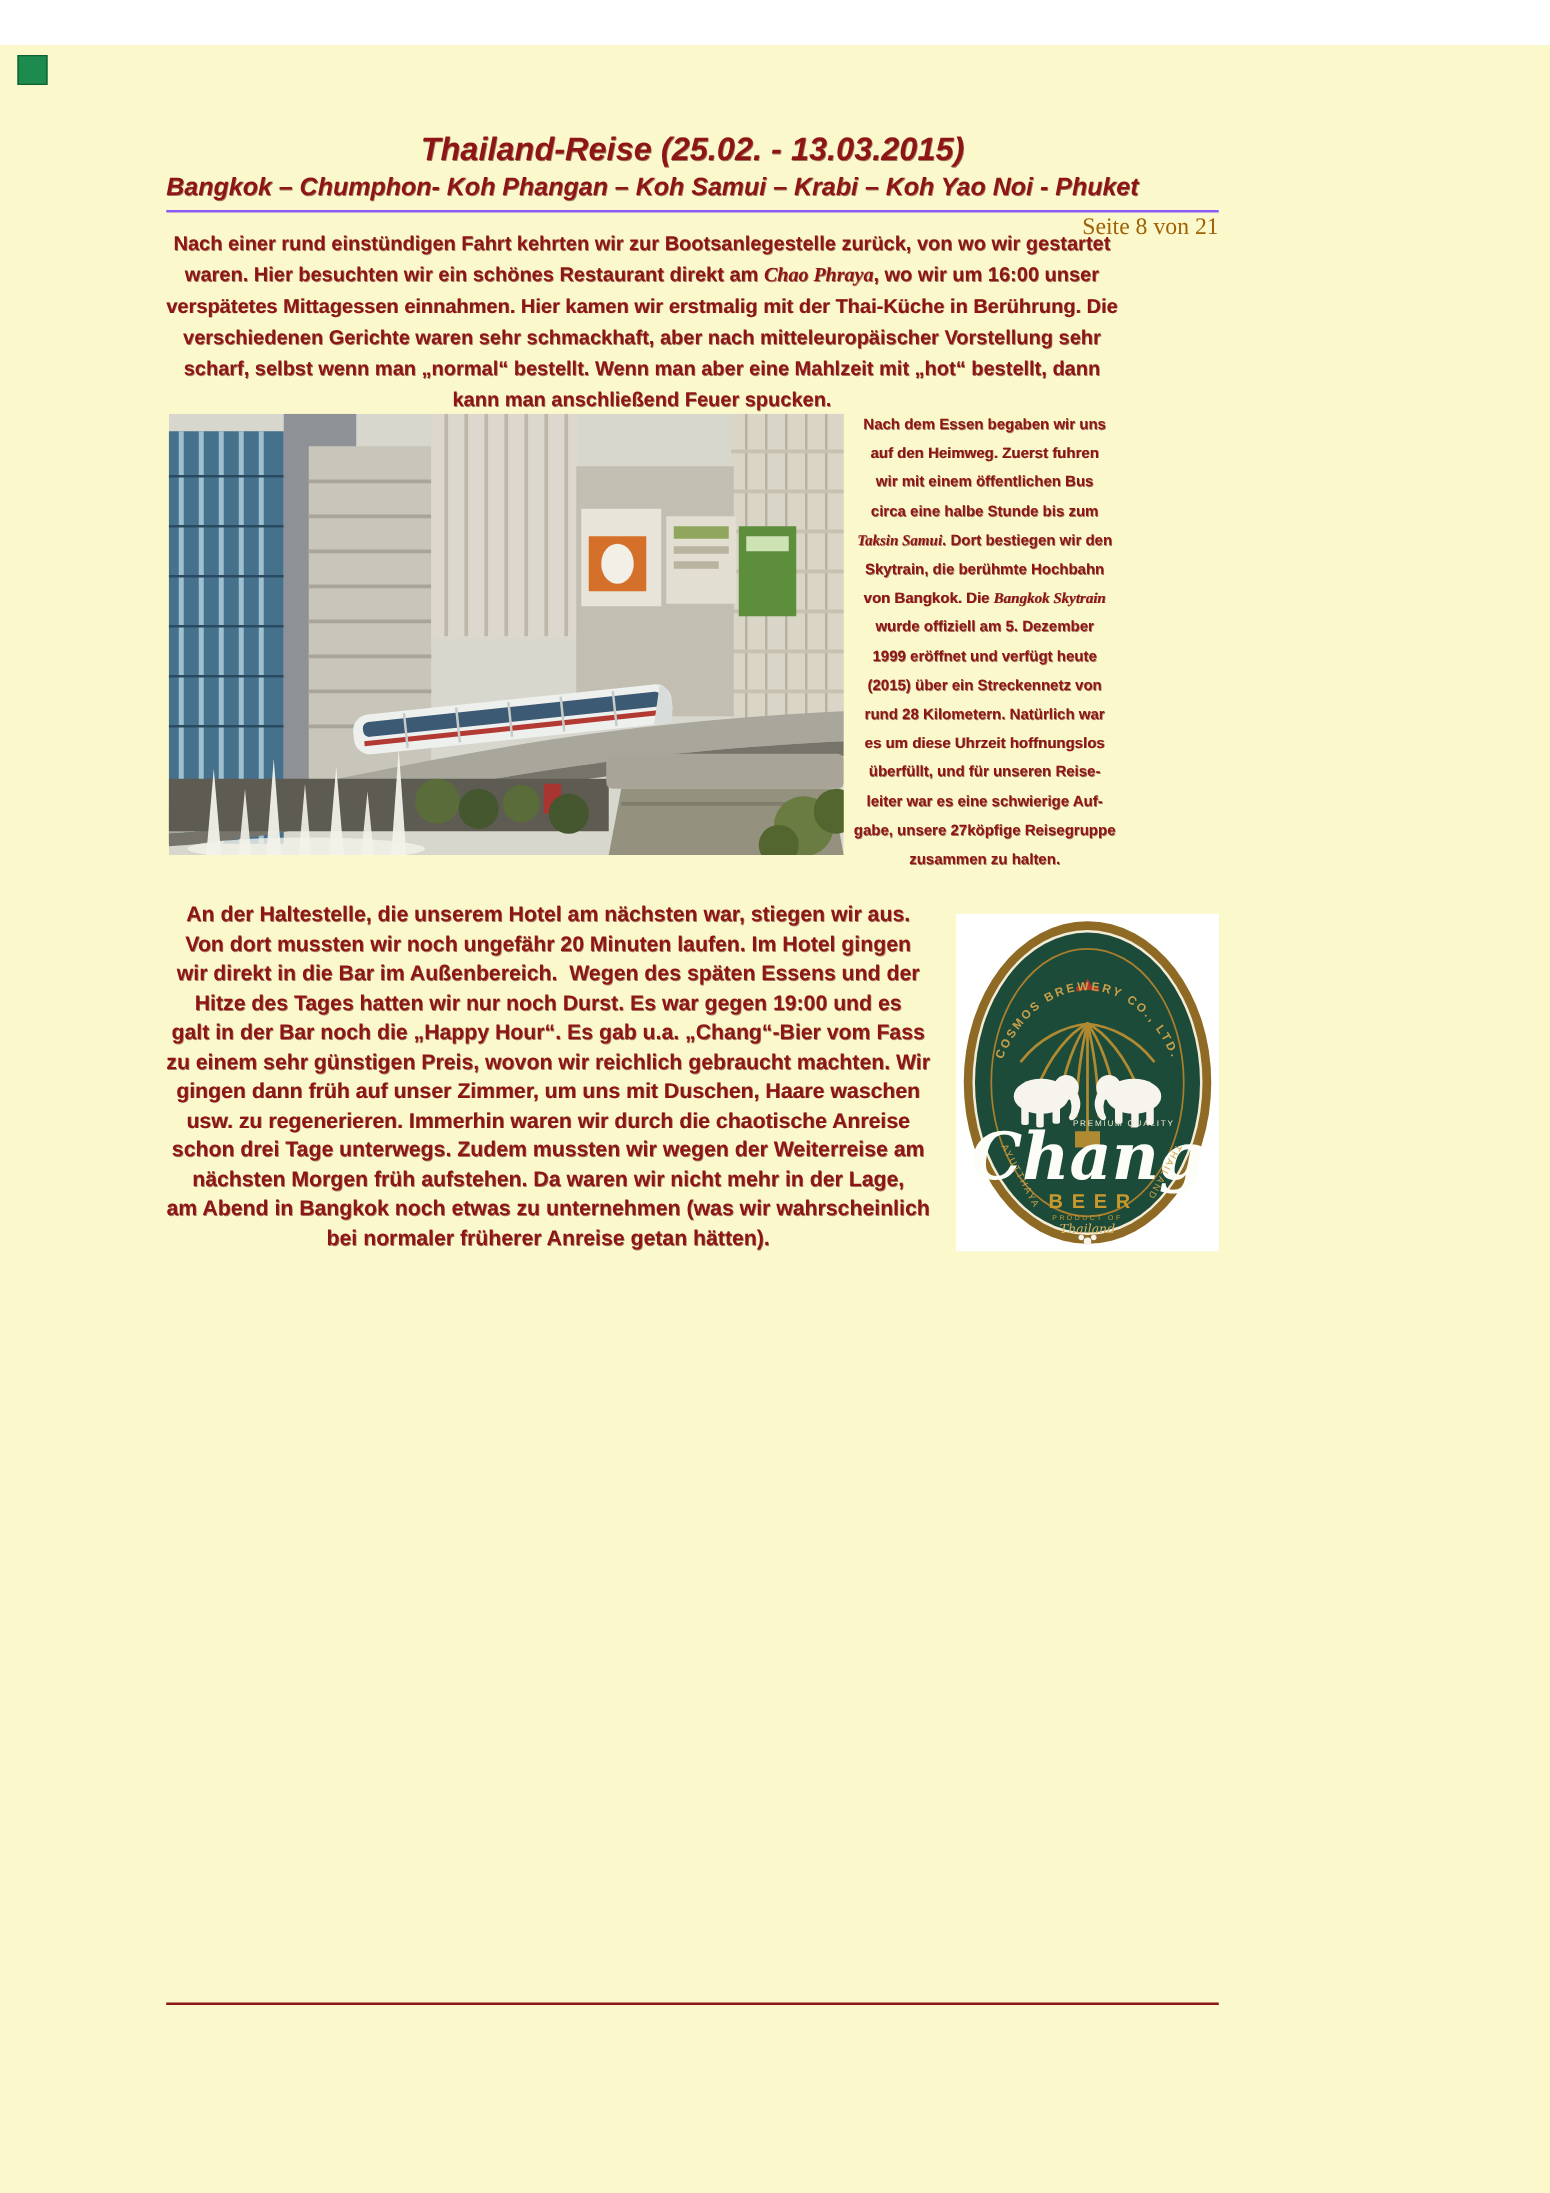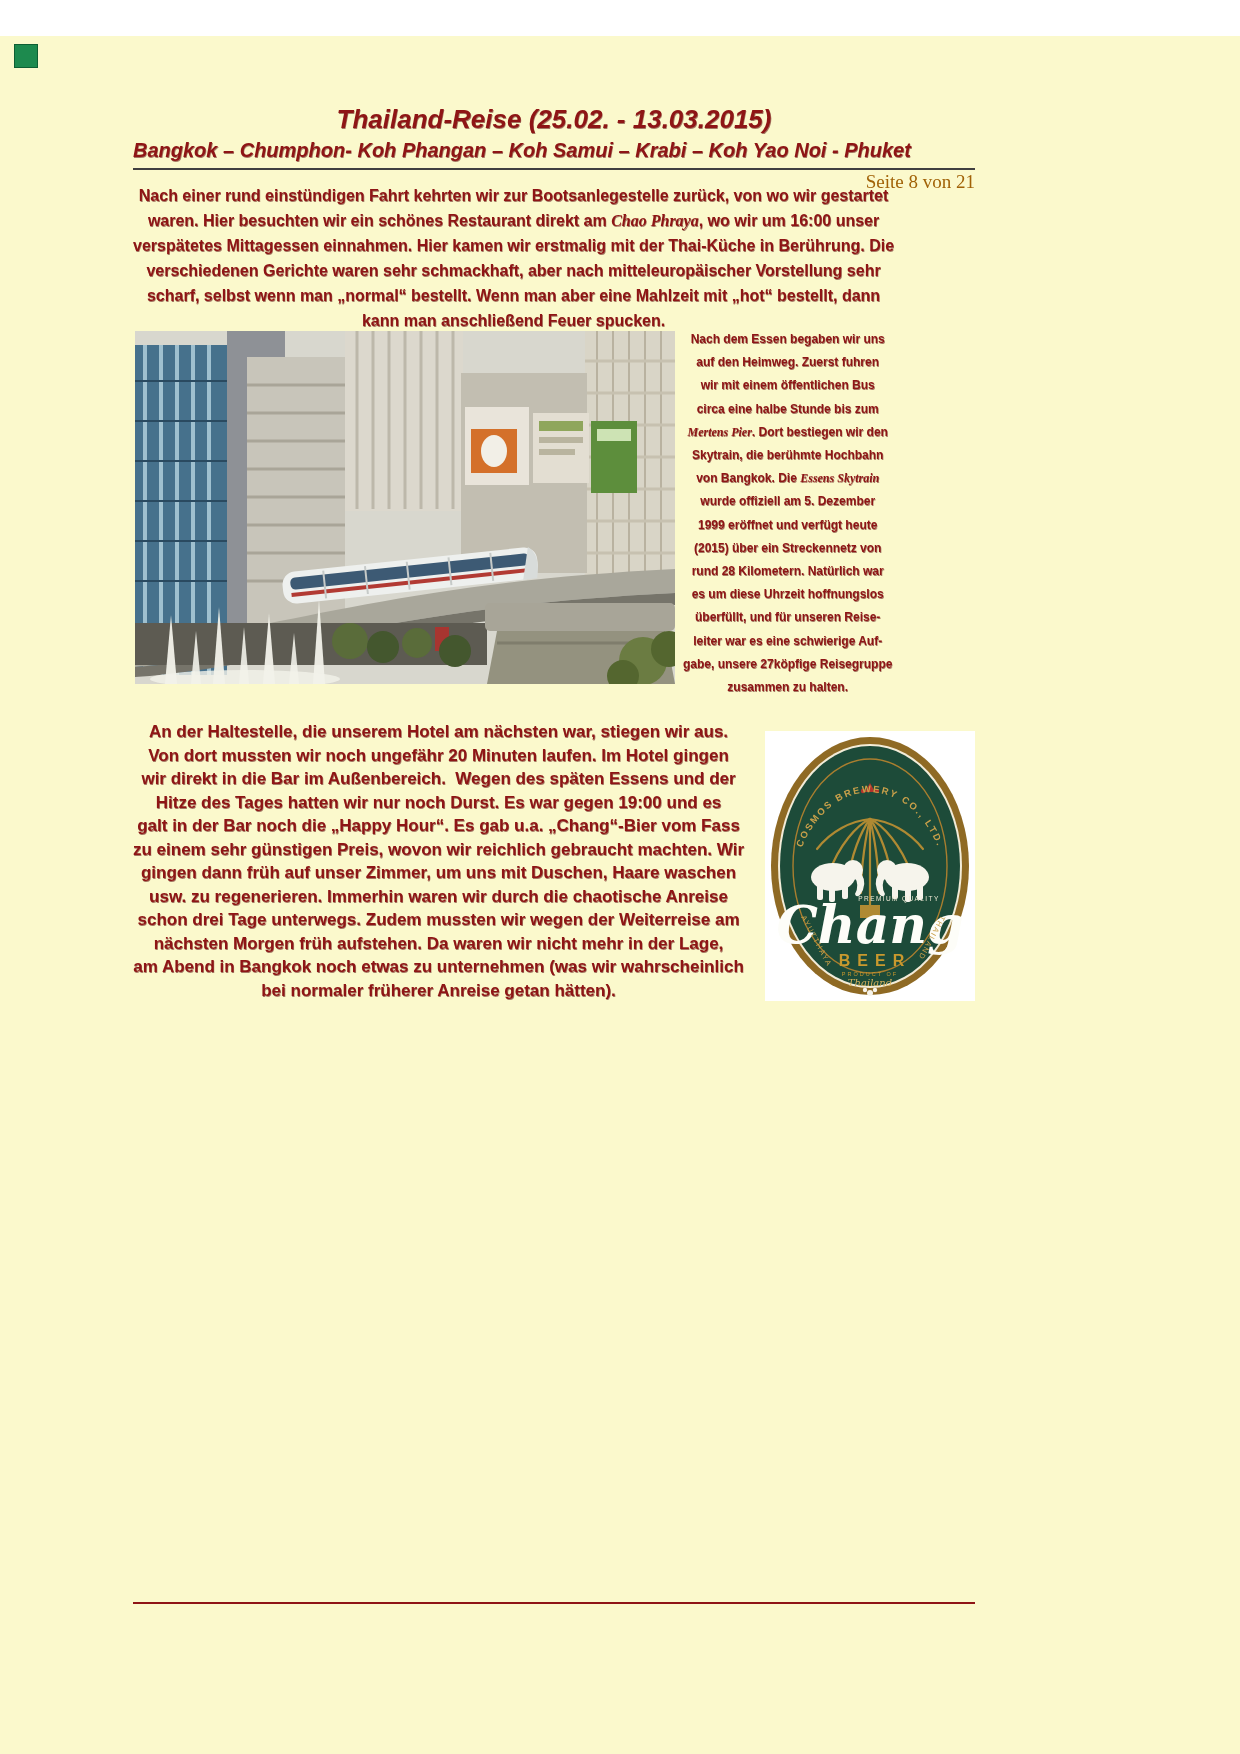--- a/index.html
+++ b/index.html
@@ -19,21 +19,21 @@
   .corner-mark { position:absolute; left:14px; top:8px; width:22px; height:22px;
     background:#1D8A4E; border:1px solid #0E5F33; }
   .title {
     position:absolute; left:133px; top:68px; width:842px; text-align:center;
     font:italic 700 26px/1.2 "Liberation Sans", sans-serif;
     text-shadow:0.6px 0.6px 0 rgba(95,13,13,.55);
   }
   .route {
     position:absolute; left:133px; top:102px; width:842px;
     font:italic 700 20px/1.25 "Liberation Sans", sans-serif;
-    border-bottom:2px solid #404040; padding-bottom:5px;
+    border-bottom:2px solid #8b5cf6; padding-bottom:5px;
     text-shadow:0.6px 0.6px 0 rgba(95,13,13,.55);
   }
   .page-num {
     position:absolute; right:265px; top:136px;
     font:400 19px/1.1 "Liberation Serif", serif; color:#a16207;
   }
   .p1 { left:133px; top:147px; font-size:16px; line-height:25px; }
   .photo { position:absolute; left:135px; top:295px; width:540px; height:353px; }
   .col-right { left:683px; top:292px; font-size:12px; line-height:23.2px; }
   .p3 { left:133px; top:684px; font-size:17px; line-height:23.5px; }
@@ -196,23 +196,23 @@
         <polygon points="178,353 184,268 190,353" opacity=".95"></polygon>
         <ellipse cx="110" cy="348" rx="95" ry="9" opacity=".8"></ellipse>
       </g>
     </svg>
   </div>
 
   <div class="body-text col-right"><span>Nach dem Essen begaben wir uns
 auf den Heimweg. Zuerst fuhren
 wir mit einem öffentlichen Bus
 circa eine halbe Stunde bis zum
-</span><span class="em">Mertens Pier</span><span>. Dort bestiegen wir den
+</span><span class="em">Taksin Samui</span><span>. Dort bestiegen wir den
 Skytrain, die berühmte Hochbahn
-von Bangkok. Die </span><span class="em">Essens Skytrain</span><span>
+von Bangkok. Die </span><span class="em">Bangkok Skytrain</span><span>
 wurde offiziell am 5. Dezember
 1999 eröffnet und verfügt heute
 (2015) über ein Streckennetz von
 rund 28 Kilometern. Natürlich war
 es um diese Uhrzeit hoffnungslos
 überfüllt, und für unseren Reise-
 leiter war es eine schwierige Auf-
 gabe, unsere 27köpfige Reisegruppe
 zusammen zu halten.</span></div>
 

